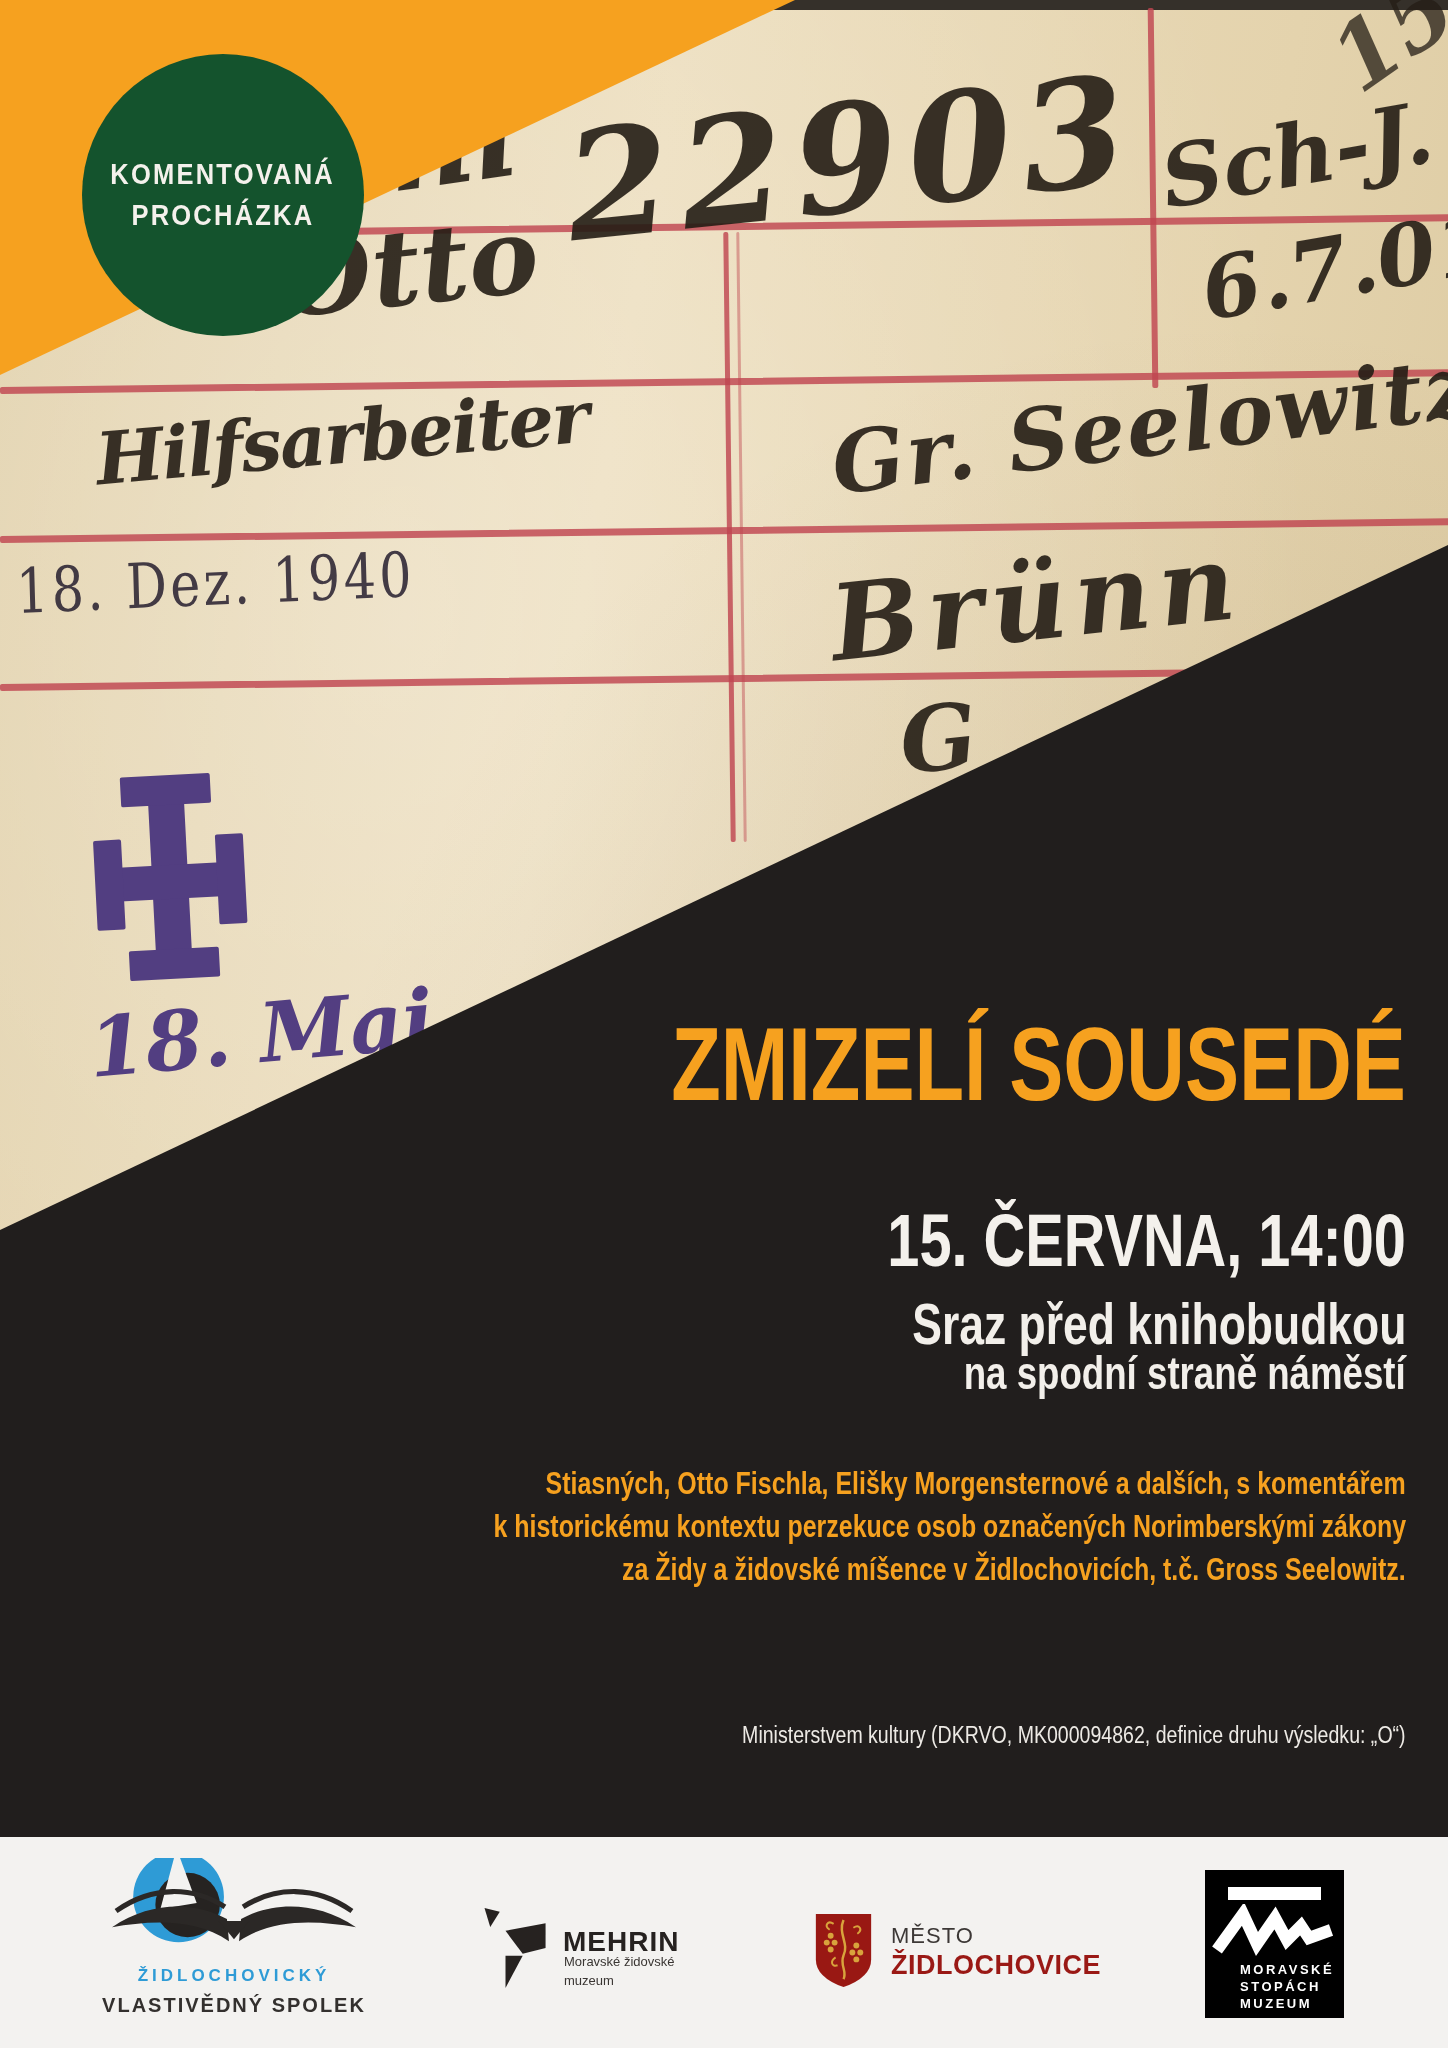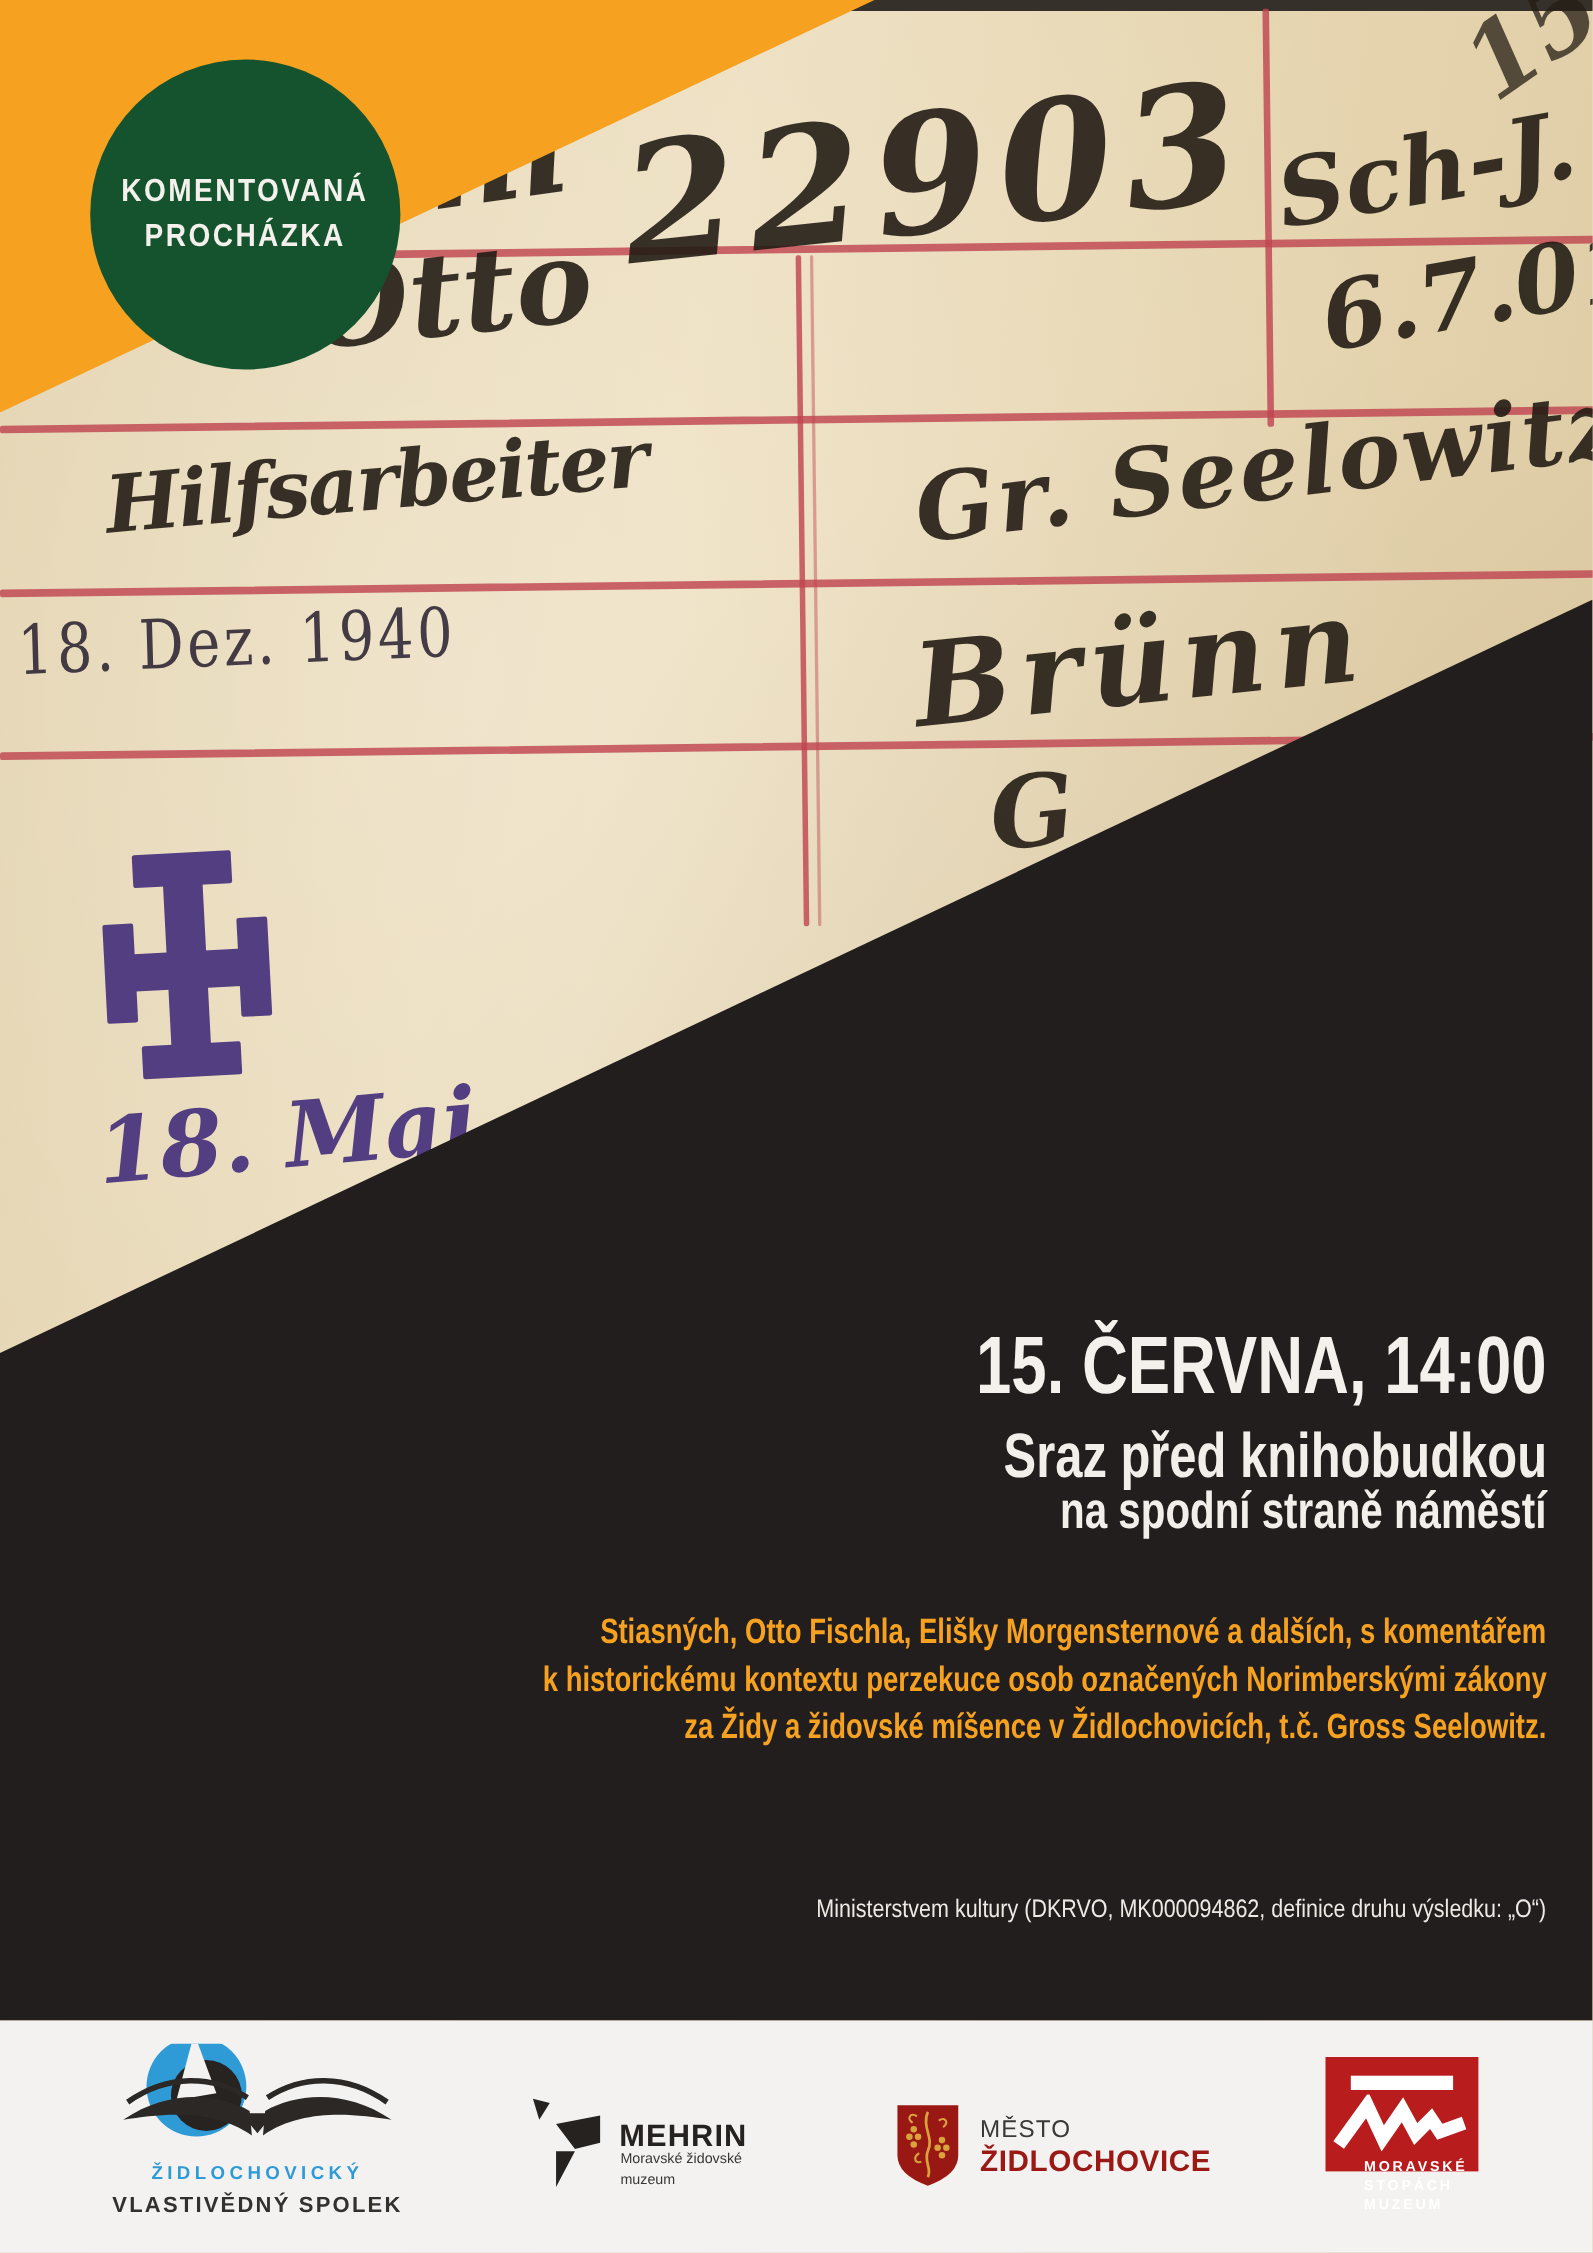--- a/index.html
+++ b/index.html
@@ -76,21 +76,21 @@
   .zvs-line2 { position:absolute; left:-20px; top:136px; width:292px; text-align:center;
     color:#33302e; font-weight:bold; font-size:20px; letter-spacing:2px; white-space:nowrap; }
   .mehrin-name { position:absolute; left:85px; top:20px; color:#262220;
     font-weight:bold; font-size:28px; letter-spacing:1px; }
   .mehrin-sub { position:absolute; left:86px; top:49px; color:#3a3633;
     font-size:13px; line-height:15px; }
   .mesto-label { position:absolute; left:78px; top:11px; color:#3c3836;
     font-size:22px; letter-spacing:1px; }
   .mesto-name { position:absolute; left:78px; top:38px; color:#9a1915;
     font-weight:bold; font-size:27px; letter-spacing:.5px; }
-  .mzm-box { position:absolute; left:0; top:0; width:139px; height:104px; background:#b91c1c; }
+  .mzm-box { position:absolute; left:0; top:0; width:139px; height:148px; background:#000000; }
   .mzm-bar { position:absolute; left:23px; top:17px; width:93px; height:13px; background:#ffffff; }
   .mzm-text { position:absolute; left:35px; top:91px; color:#ffffff; font-weight:bold;
     font-size:13px; line-height:17px; letter-spacing:2.5px; white-space:nowrap; }
 </style>
 </head>
 <body>
 
 <div class="poster">
 
   <div class="card-photo">
@@ -128,20 +128,22 @@
   </div>
 
   <div class="orange-corner"></div>
   <div class="badge">
     <div class="badge-line">KOMENTOVANÁ</div>
     <div class="badge-line">PROCHÁZKA</div>
   </div>
 
   <div class="wedge"></div>
 
+  <div class="blk title">
+    <span class="rx">ZMIZELÍ SOUSEDÉ</span></div>
   <div class="blk datetime">
     <span class="rx">15. ČERVNA, 14:00</span></div>
   <div class="blk meet1">
     <span class="rx">Sraz před knihobudkou</span></div>
   <div class="blk meet2">
     <span class="rx">na spodní straně náměstí</span></div>
 
   <div class="blk para">
     <div><span class="rx">Stiasných, Otto Fischla, Elišky Morgensternové a dalších, s komentářem</span></div>
     <div><span class="rx">k historickému kontextu perzekuce osob označených Norimberskými zákony</span></div>

